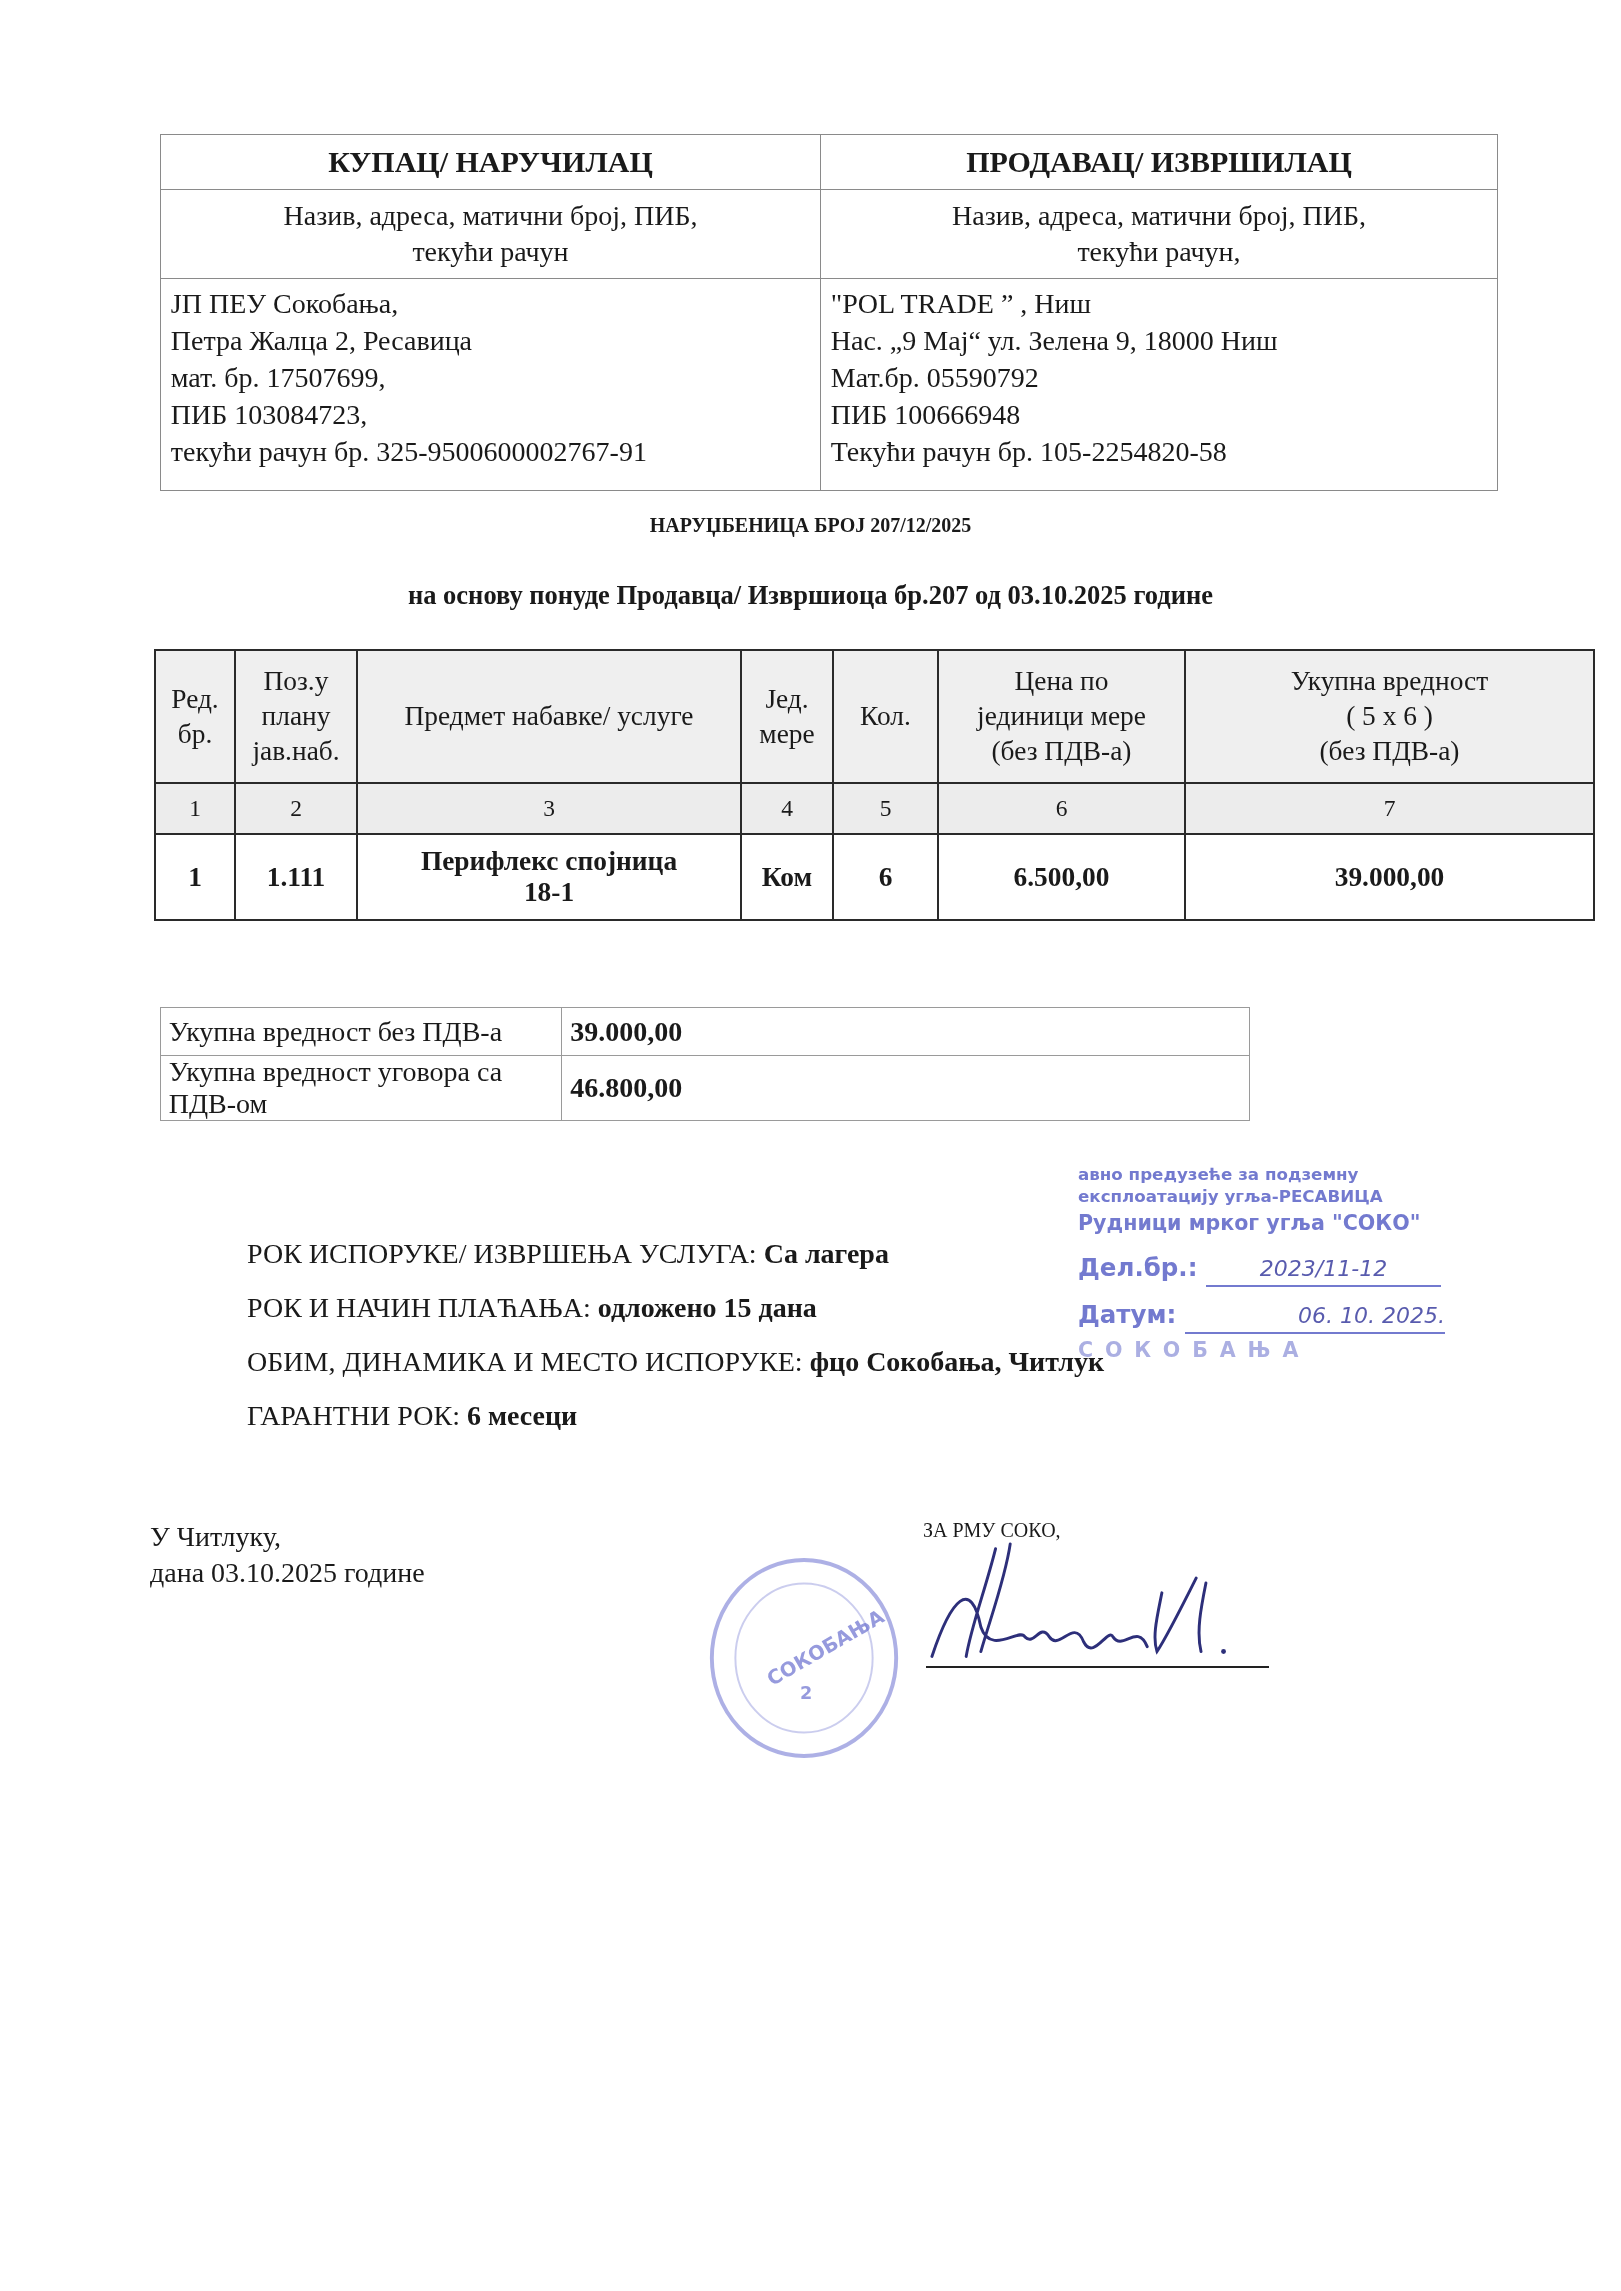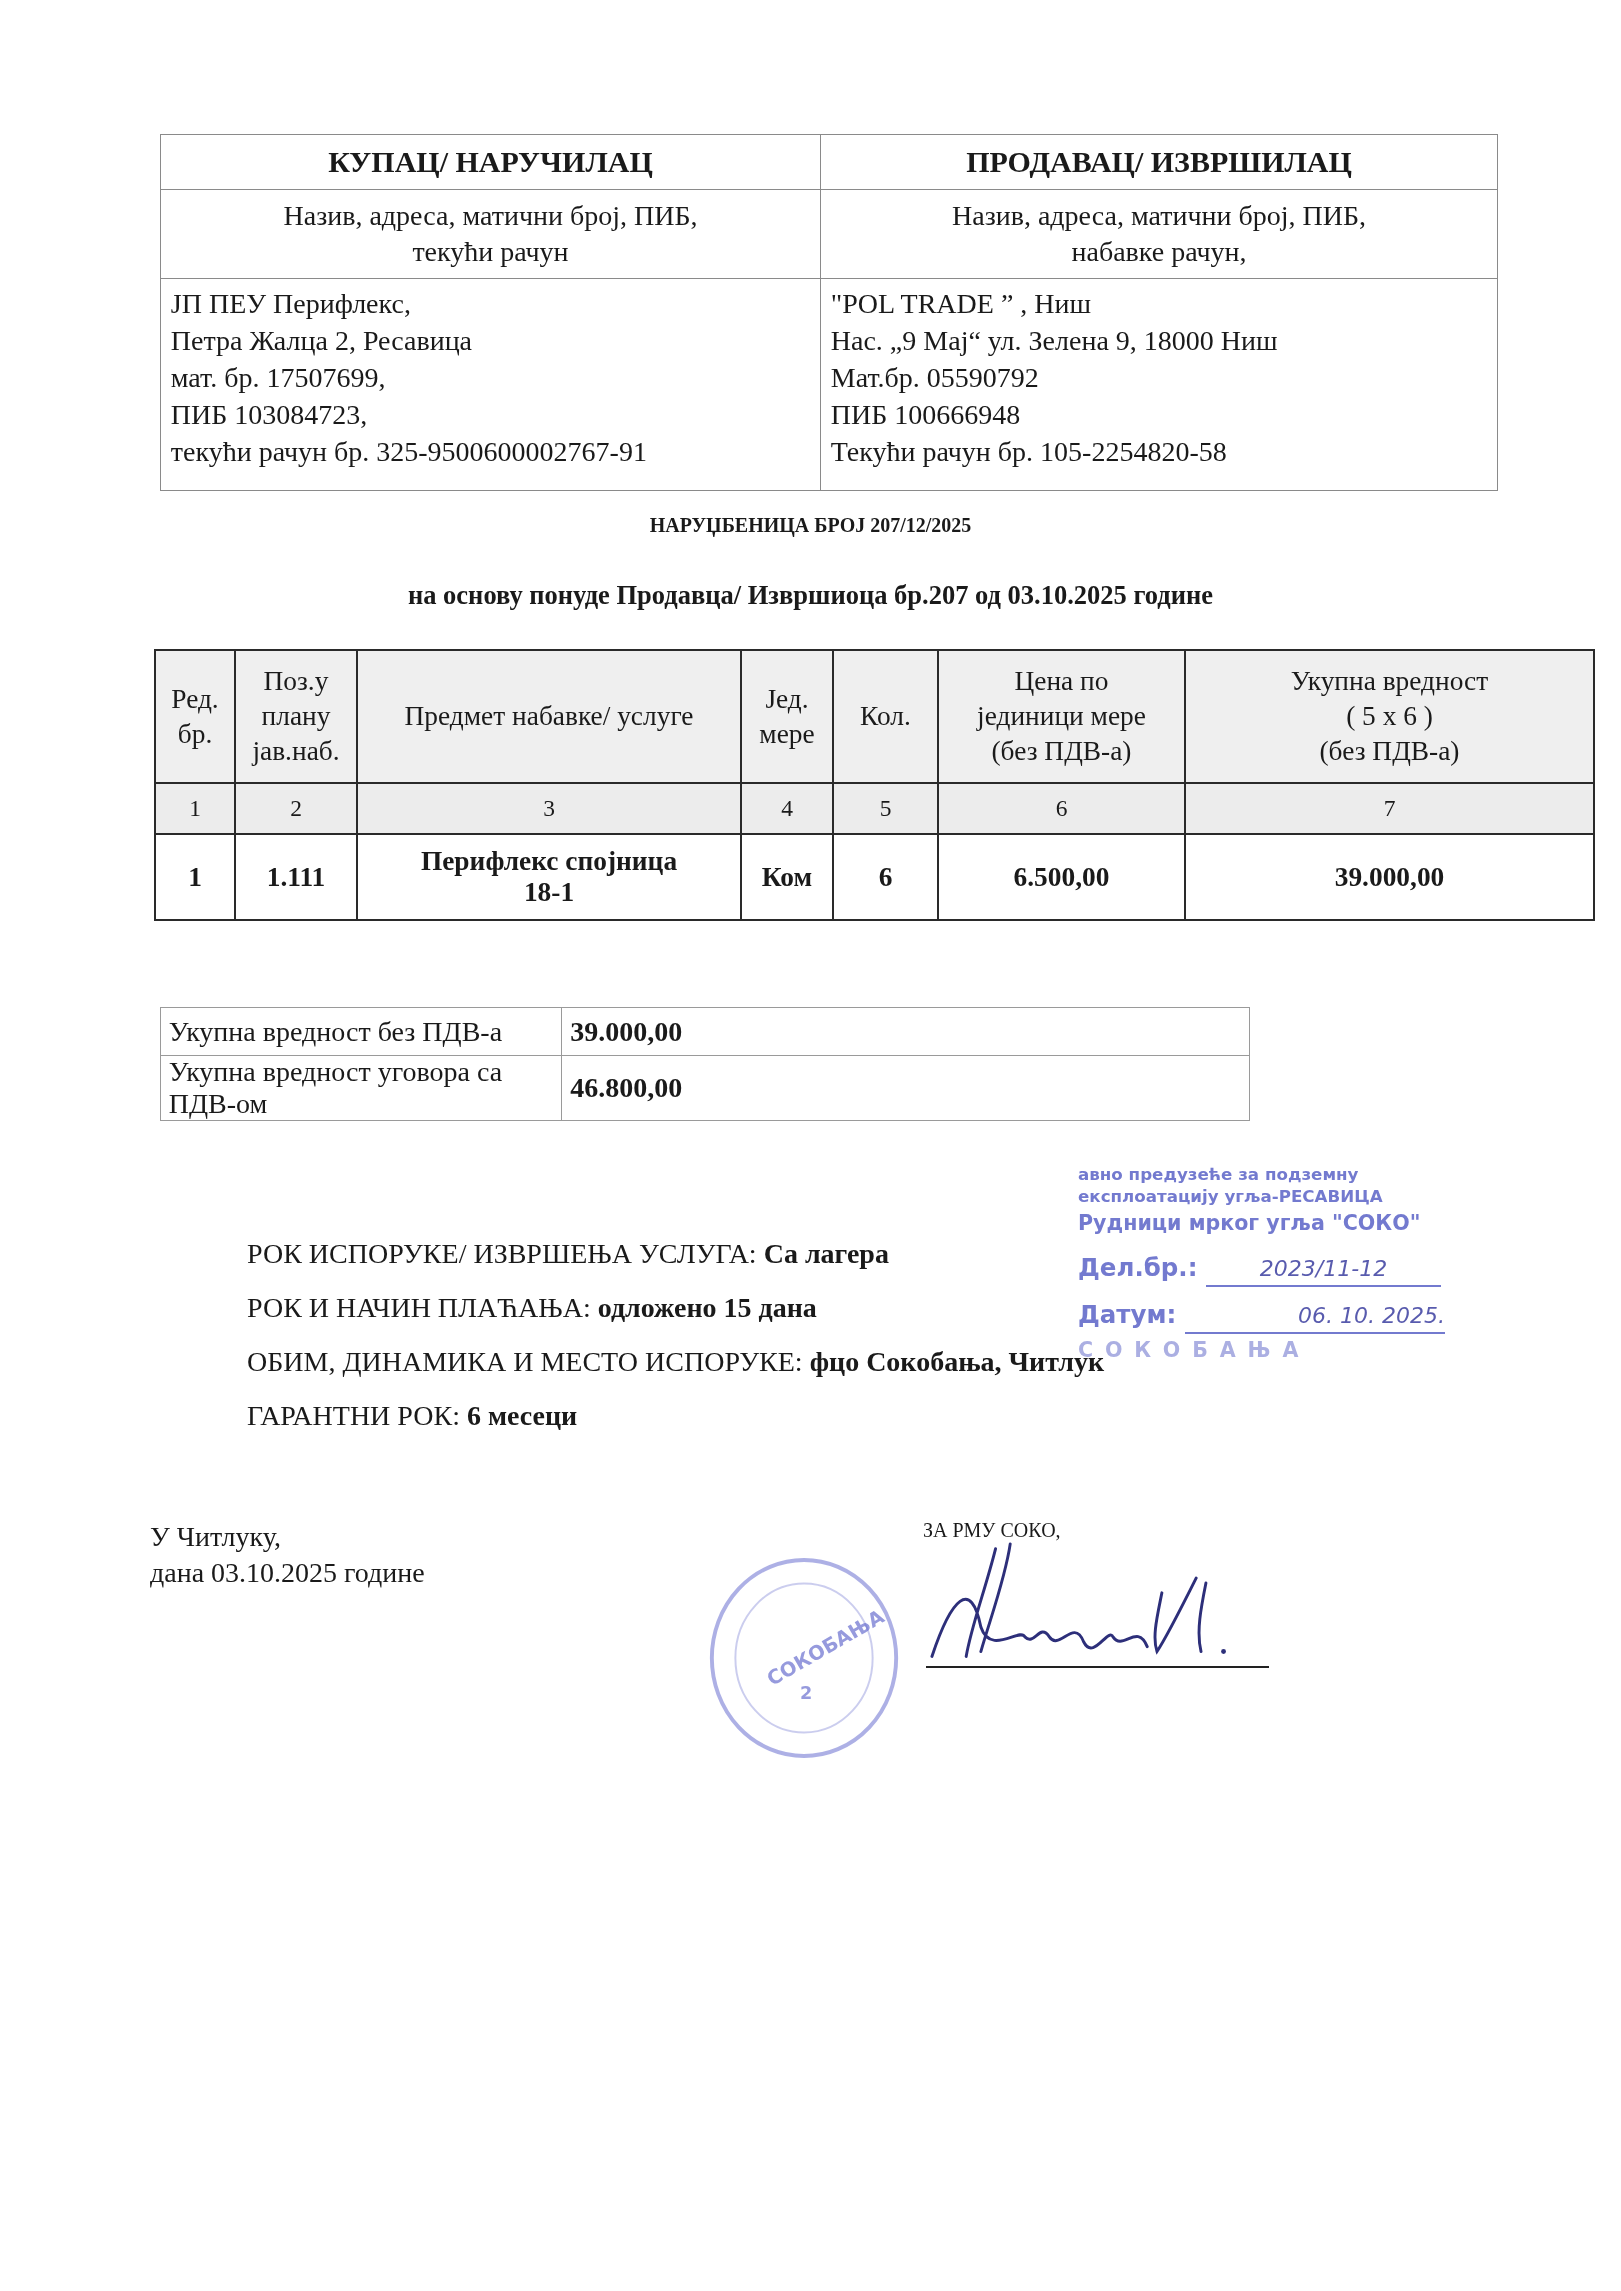--- a/index.html
+++ b/index.html
@@ -57,26 +57,26 @@
     <td class="hdr" style="width:659px">КУПАЦ/ НАРУЧИЛАЦ</td>
     <td class="hdr">ПРОДАВАЦ/ ИЗВРШИЛАЦ</td>
   </tr>
   <tr>
     <td class="sub">
       <div>Назив,  адреса, матични број, ПИБ,</div>
       <div>текући рачун</div>
     </td>
     <td class="sub">
       <div>Назив,  адреса, матични број, ПИБ,</div>
-      <div>набавке рачун,</div>
+      <div>текући рачун,</div>
     </td>
   </tr>
   <tr>
     <td class="info">
-      <div>ЈП ПЕУ Перифлекс,</div>
+      <div>ЈП ПЕУ Сокобања,</div>
       <div>Петра Жалца 2, Ресавица</div>
       <div>мат. бр. 17507699,</div>
       <div>ПИБ 103084723,</div>
       <div>текући рачун бр. 325-9500600002767-91</div>
     </td>
     <td class="info">
       <div>"POL TRADE ” , Ниш</div>
       <div>Нас. „9 Мај“ ул. Зелена 9, 18000 Ниш</div>
       <div>Мат.бр. 05590792</div>
       <div>ПИБ  100666948</div>

